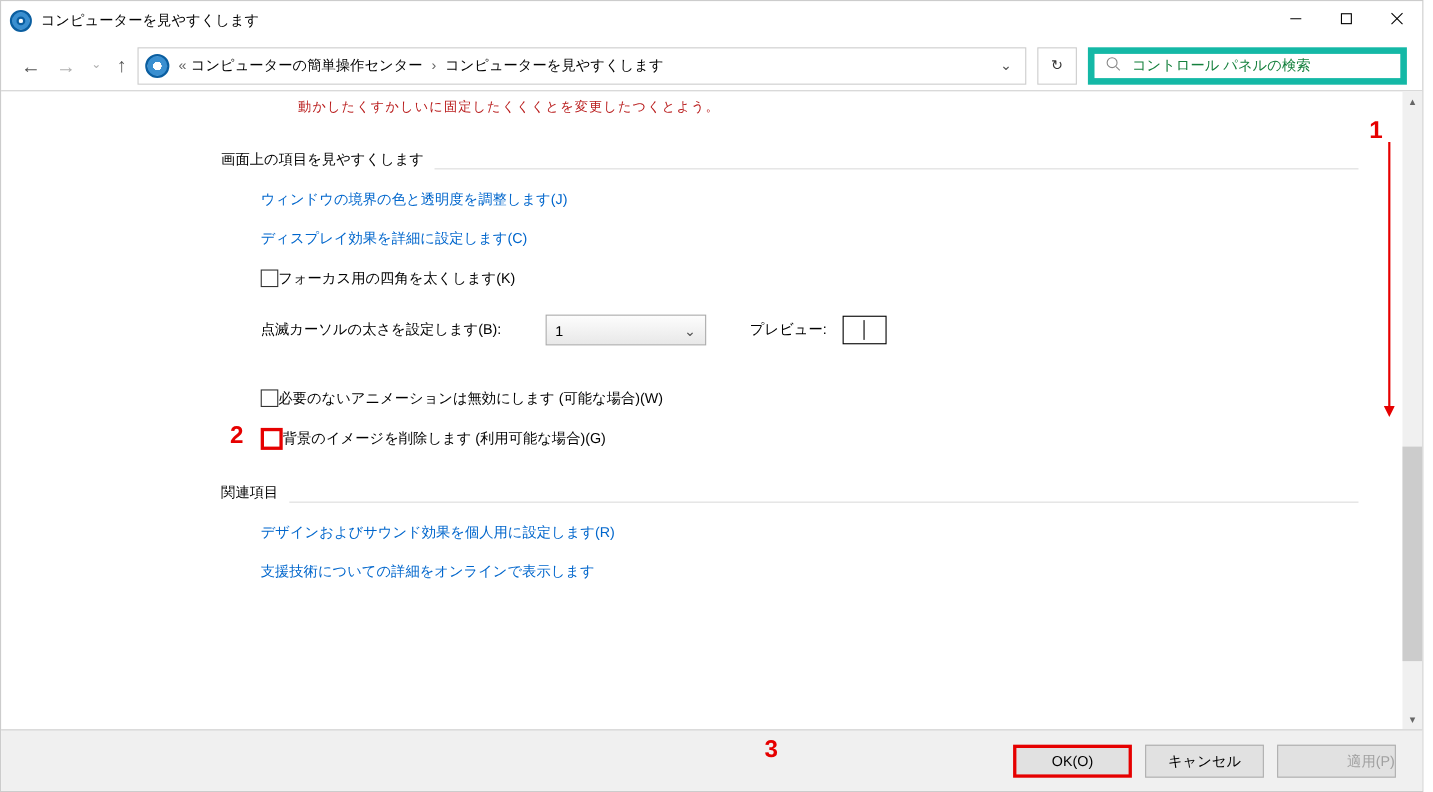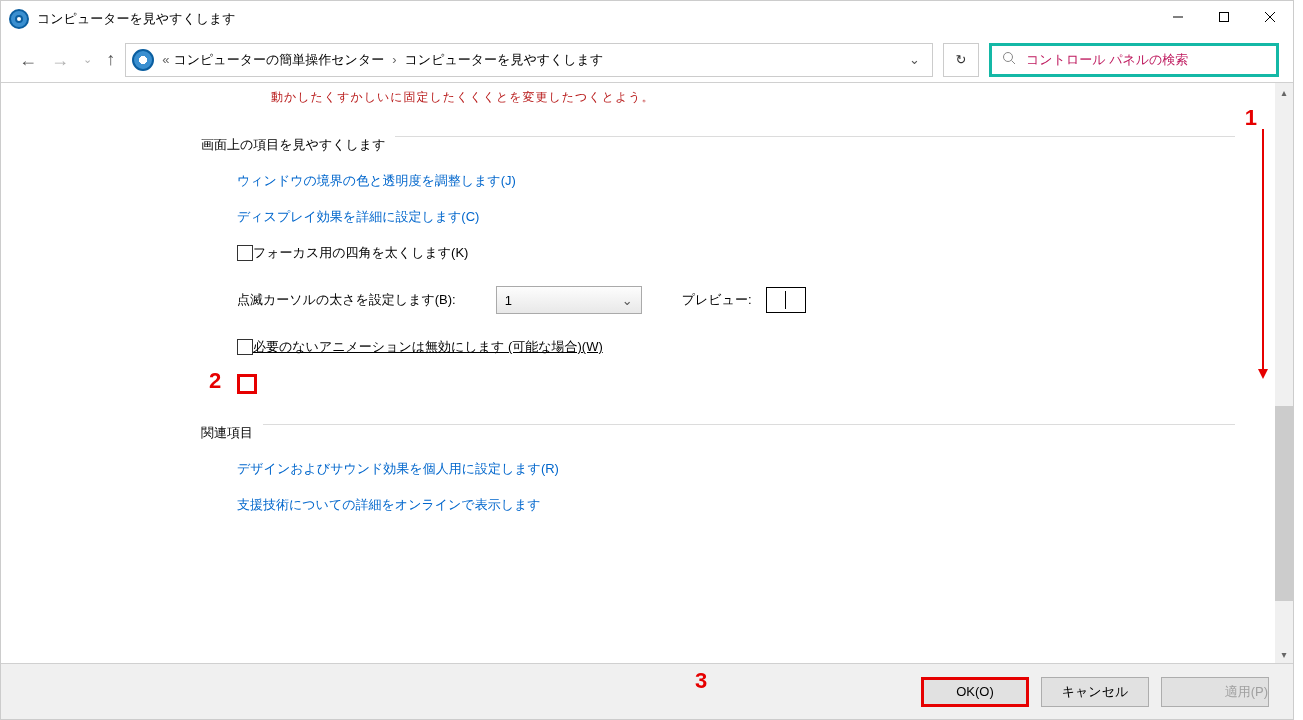--- a/index.html
+++ b/index.html
@@ -32,33 +32,33 @@
   .toolbar .nav-arrows .arrow{font-size:18px;line-height:1;}
   .toolbar .nav-arrows .arrow.disabled{color:#b0b0b0;}
   .toolbar .nav-arrows .up{font-size:18px;}
   .breadcrumb-box{flex:1;height:34px;border:1px solid #cccccc;display:flex;align-items:center;padding:0 4px 0 6px;gap:4px;}
   .breadcrumb-box .bc-icon{width:22px;height:22px;border-radius:50%;background:radial-gradient(circle,#fff 30%,#3a8fd0 31%);border:2px solid #0a5ea0;margin-right:4px;}
   .breadcrumb-box .bc-sep{color:#666;}
   .breadcrumb-box .bc-seg{color:#000;}
   .breadcrumb-box .bc-chevron{color:#666;margin:0 4px;}
   .breadcrumb-box .bc-dropdown{margin-left:auto;color:#555;padding:0 8px;}
   .refresh-box{width:36px;height:34px;border:1px solid #cccccc;display:flex;align-items:center;justify-content:center;color:#333;}
-  .search-box{width:290px;height:34px;border:3px solid #14b8a6;display:flex;align-items:center;padding:0 10px;color:#be185d;gap:10px;}
+  .search-box{width:290px;height:34px;border:6px solid #14b8a6;display:flex;align-items:center;padding:0 10px;color:#15803d;gap:10px;}
   .search-box .search-icn{color:#777;}
   
   .content-wrap{flex:1;display:flex;overflow:hidden;position:relative;}
   .content{flex:1;padding:14px 40px 10px 200px;overflow:hidden;position:relative;}
   .scrollbar{width:18px;background:var(--scroll-track);display:flex;flex-direction:column;align-items:center;}
   .scrollbar .sb-btn{height:18px;width:100%;display:flex;align-items:center;justify-content:center;color:#666;font-size:10px;}
   .scrollbar .sb-track{flex:1;width:100%;position:relative;}
   .scrollbar .sb-thumb{position:absolute;left:0;right:0;top:56%;height:36%;background:var(--scroll-thumb);}
   
   .cut-text{color:#b91c1c;margin:-8px 0 30px 70px;letter-spacing:1px;font-size:12px;}
   .section{margin-bottom:30px;}
-  .section-header{display:flex;align-items:flex-start;gap:10px;margin-bottom:18px;}
+  .section-header{display:flex;align-items:flex-end;gap:10px;margin-bottom:18px;}
   .section-header .sh-title{white-space:nowrap;}
   .section-header .sh-line{flex:1;height:1px;background:#dcdcdc;}
   .section-body{padding-left:36px;display:flex;flex-direction:column;gap:18px;}
   .link{color:var(--link);cursor:pointer;}
   .link.underline{}
   .row{display:flex;align-items:center;gap:0;}
   .checkbox{width:16px;height:16px;border:1px solid #333;background:#fff;flex-shrink:0;}
   .checkbox.highlight{border:3px solid var(--highlight);width:20px;height:20px;}
   .select-box{width:146px;height:28px;border:1px solid #aaaaaa;background:linear-gradient(#fdfdfd,#e8e8e8);display:flex;align-items:center;padding:0 8px;justify-content:space-between;color:#000;}
   .select-box .sel-caret{color:#555;}
@@ -153,27 +153,28 @@
               <span>1</span>
               <span class="sel-caret">⌄</span>
             </div>
             <div class="row" style="gap:14px;">
               <span>プレビュー:</span>
               <div class="preview-box">
                 <div class="caret-line"></div>
               </div>
             </div>
           </div>
-          <div class="row" style="margin-top:6px;text-decoration:underline;">
+          <div class="row" style="margin-top:21px;">
             <span class="checkbox"></span>
             <span>必要のないアニメーションは無効にします (可能な場合)(W)</span>
           </div>
           <div class="row" style="position:relative;">
             <span class="annot-num" style="left:-28px;top:-6px;">2</span>
             <span class="checkbox highlight"></span>
+            <span>背景のイメージを削除します (利用可能な場合)(G)</span>
           </div>
         </div>
       </div>
 
       <div class="section">
         <div class="section-header">
           <span class="sh-title">関連項目</span>
           <span class="sh-line"></span>
         </div>
         <div class="section-body">

